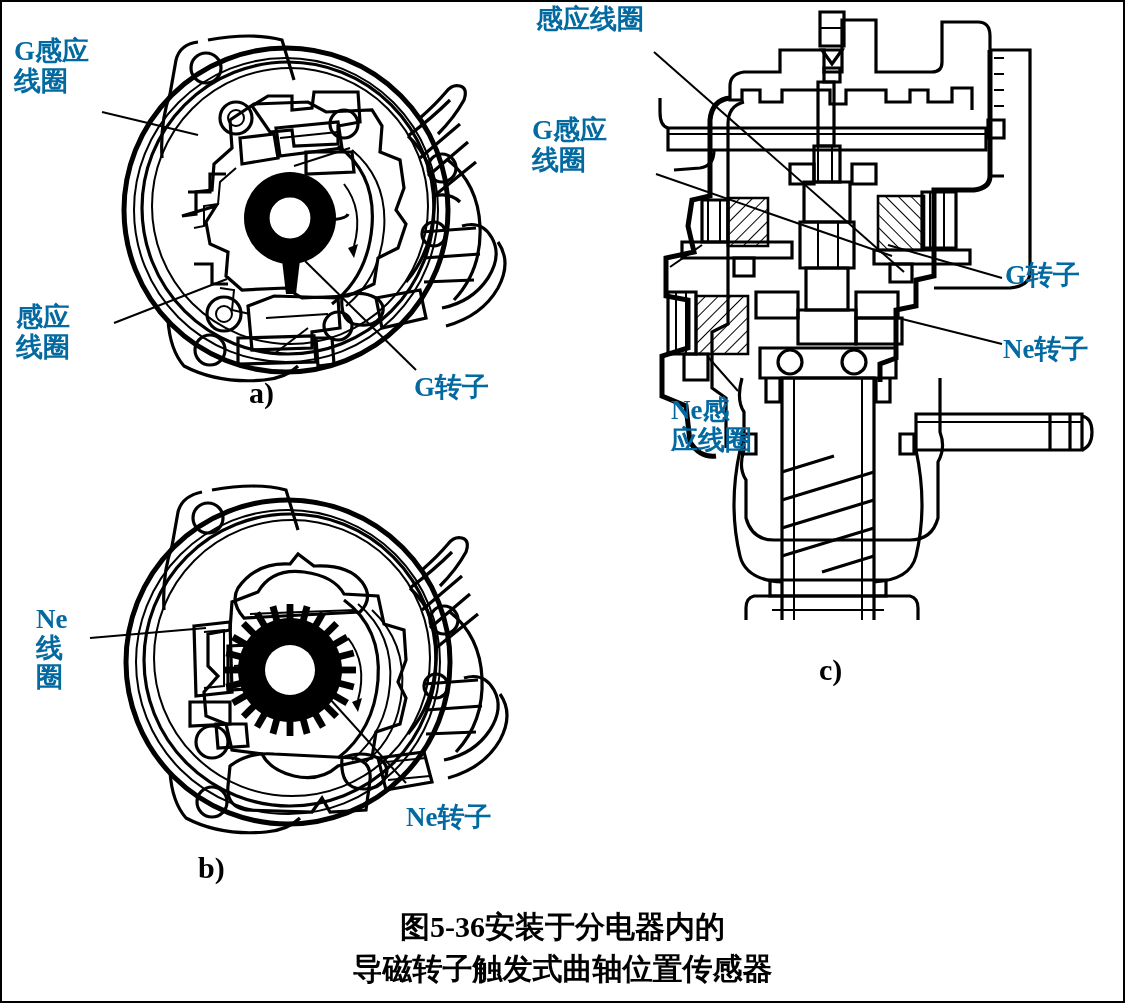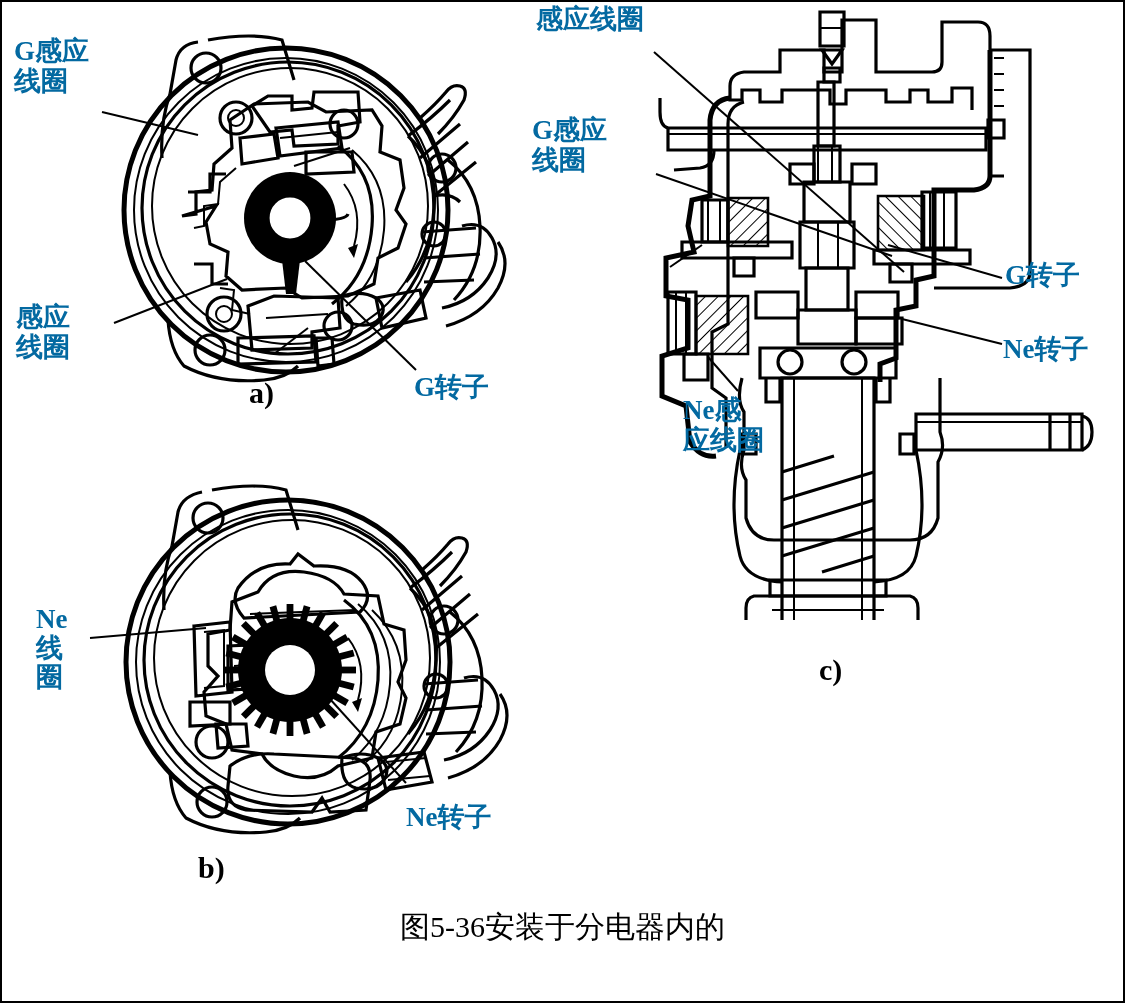--- a/index.html
+++ b/index.html
@@ -31,21 +31,21 @@
     font-family:"Liberation Serif","DejaVu Serif",serif;
     font-size:30px;
     font-weight:700;
   }
   .caption{
     position:absolute;
     left:0;right:0;
     text-align:center;
     font-family:"Liberation Serif","DejaVu Serif",serif;
     font-size:30px;
-    font-weight:400;
+    font-weight:700;
     line-height:1.27;
     white-space:pre-line;
   }
   svg{display:block;}
   .dg{position:absolute;}
   .st{fill:none;stroke:#000;}
   .w1{stroke-width:2;}
   .w2{stroke-width:3.2;}
   .w3{stroke-width:5;}
   .fillblk{fill:#000;stroke:none;}
@@ -399,21 +399,22 @@
     <line class="leader" x1="134" y1="172" x2="370" y2="254"></line>
     <line class="leader" x1="180" y1="243" x2="148" y2="265"></line>
     <line class="leader" x1="216" y1="389" x2="186" y2="355"></line>
     <line class="leader" x1="480" y1="276" x2="366" y2="243"></line>
     <line class="leader" x1="480" y1="342" x2="380" y2="317"></line>
   </svg>
 
   <div class="lbl" style="left:534px;top:2px;">感应线圈</div>
   <div class="lbl" style="left:530px;top:113px;">G感应
 线圈</div>
-  <div class="lbl" style="left:669px;top:393px;margin-left:12px;">Ne感
+  <div class="lbl" style="left:669px;top:393px;">Ne感
 应线圈</div>
   <div class="lbl" style="left:1003px;top:258px;">G转子</div>
   <div class="lbl" style="left:1001px;top:332px;">Ne转子</div>
   <div class="panelmark" style="left:817px;top:651px;">c)</div>
 
   <div class="caption" style="top:906px;">图5-36安装于分电器内的</div>
+  <div class="caption" style="top:948px;">导磁转子触发式曲轴位置传感器</div>
 
 </div>
 
 </body></html>

